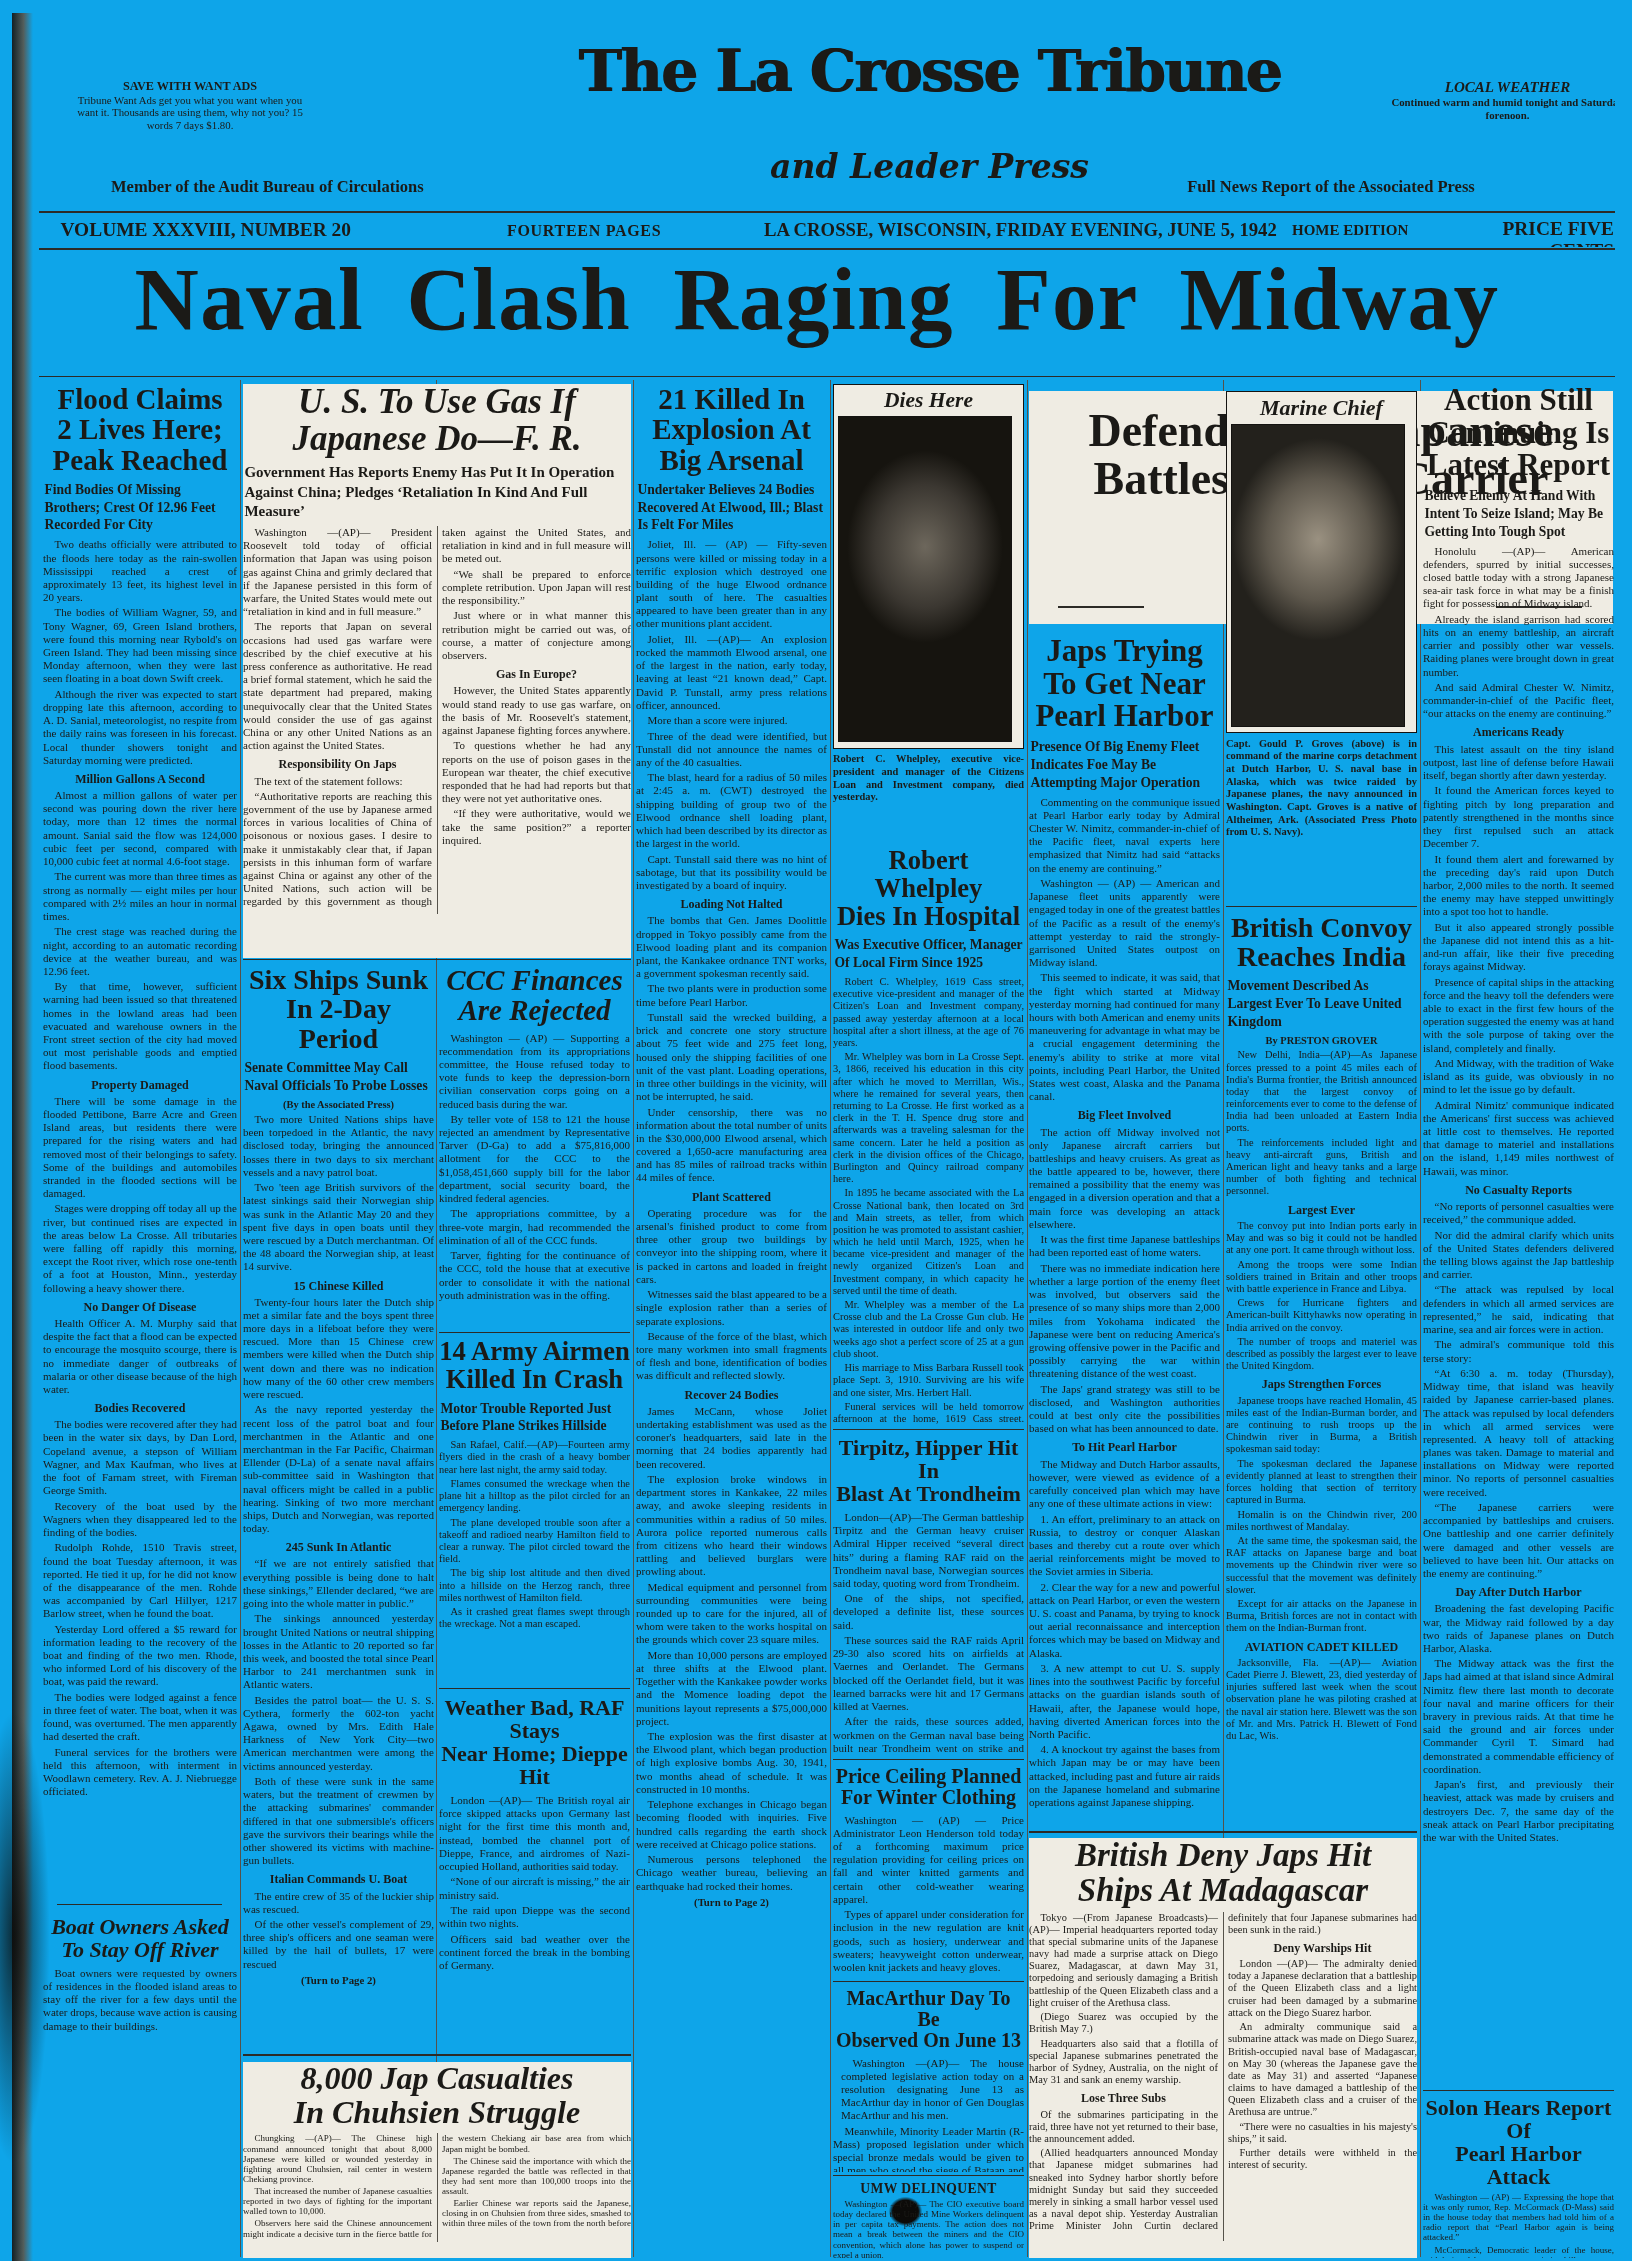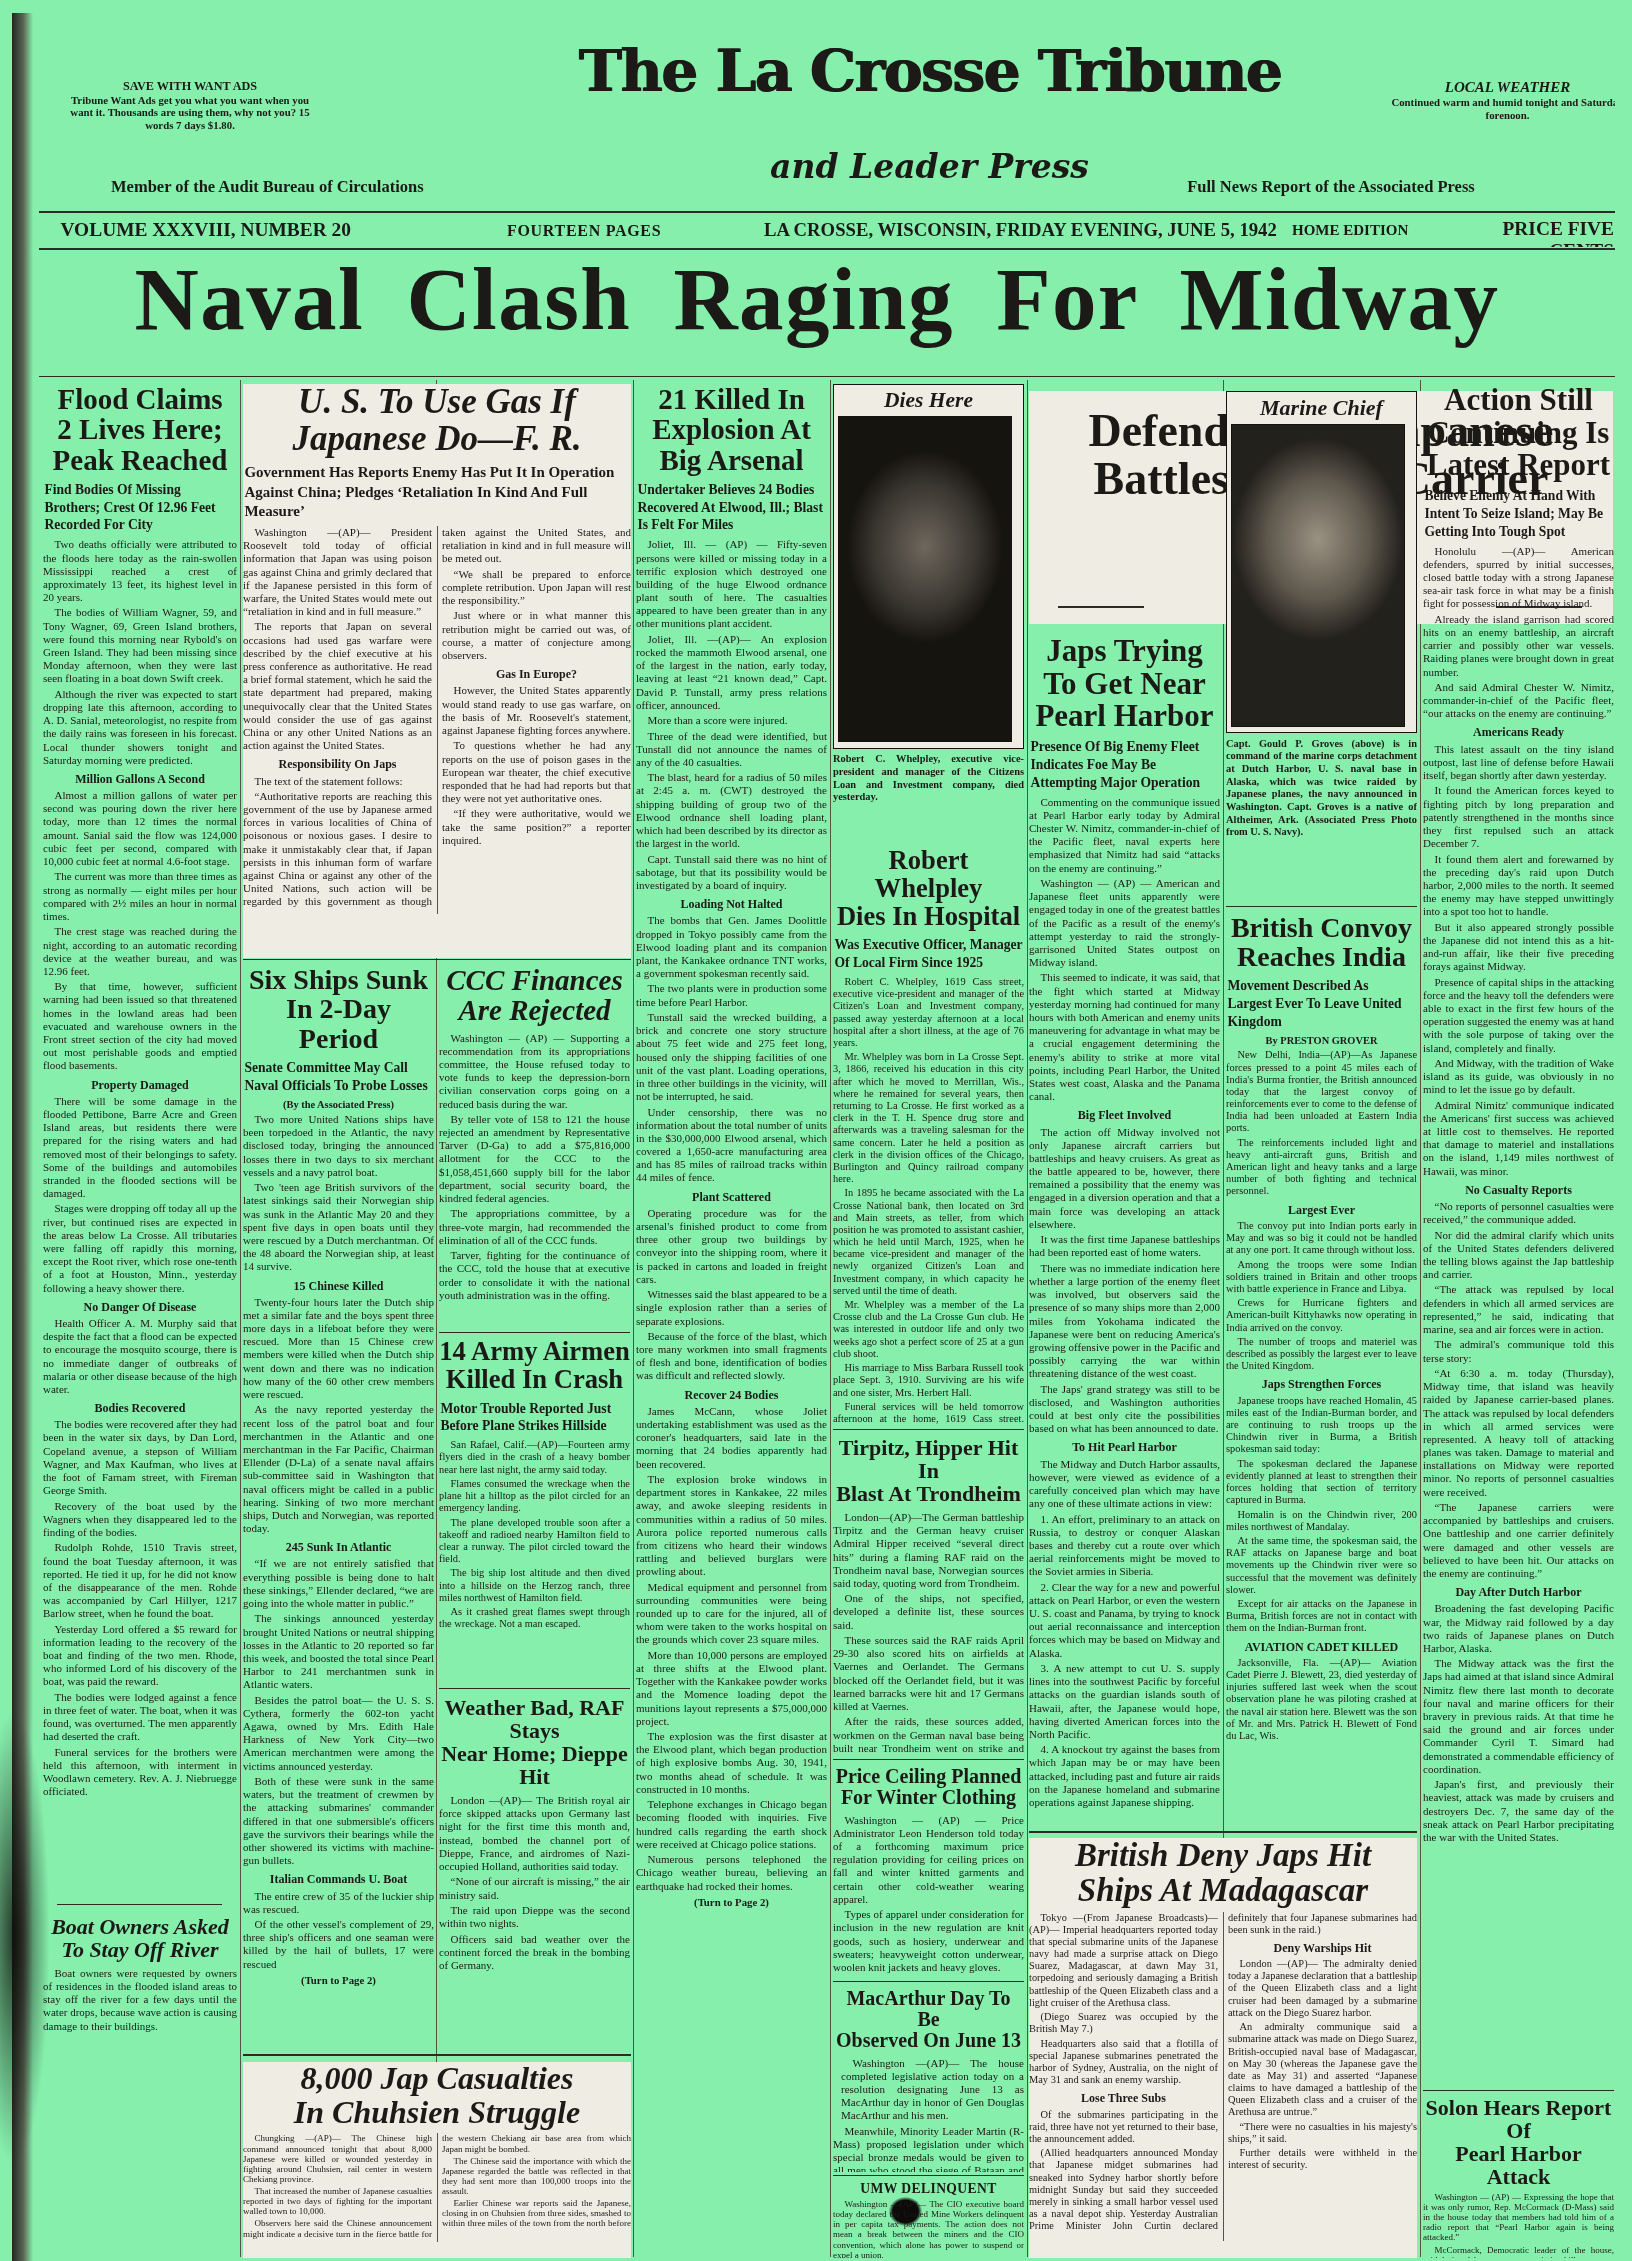--- a/index.html
+++ b/index.html
@@ -1,16 +1,16 @@
 <!DOCTYPE html>
 <html style="font-size:11.5px"><head>
 <meta charset="utf-8">
 <style>
   html,body{margin:0;padding:0;background:#6b6962;}
-  .page{position:relative;width:1632px;height:2261px;background:#86efac;color:#1b1a17;
+  .page{position:relative;width:1632px;height:2261px;background:#0ea5e9;color:#1b1a17;
         font-family:"Liberation Serif",serif;overflow:hidden;}
   .blk{position:absolute;overflow:hidden;}
   .span-bg{background:#efece3;}
   .hl{font-weight:bold;text-align:center;line-height:1.05;}
   .plate{font-family:"DejaVu Serif",serif;font-weight:bold;letter-spacing:-1.4px;}
   .p{font-size:11px;line-height:1.2;text-align:justify;text-indent:11.5px;margin:0 0 2.2px;}
   .p-md{font-size:10.4px;line-height:1.17;}
   .p-xs{font-size:9px;line-height:1.12;}
   .deck{font-weight:bold;font-size:15px;line-height:1.3;margin:5.7px 1.4px 4.3px;text-align:left;}
   .deck-sm{font-size:13.6px;}
@@ -31,21 +31,21 @@
 
 <div class="page">
 
   <div style="position:absolute;left:11.5px;top:13px;width:21.5px;height:2248px;background:linear-gradient(90deg,#14120f,#5a564c 55%,rgba(90,86,76,0));opacity:.9;"></div>
   <div style="position:absolute;left:-14.4px;top:1543px;width:93px;height:718px;background:radial-gradient(ellipse 55% 45% at 30% 55%,rgba(12,11,9,.8),rgba(12,11,9,0) 70%);"></div>
   <div style="position:absolute;left:889px;top:2197px;width:33px;height:29px;background:radial-gradient(ellipse,#0c0b09 55%,rgba(12,11,9,0) 72%);"></div>
 
   <div class="blk" style="left:39px;top:21.5px;width:1576px;height:188px;">
     <div style="position:absolute;left:29px;top:57px;width:244px;text-align:center;">
       <div style="font-weight:bold;font-size:12.2px;">SAVE WITH WANT ADS</div>
-      <div style="font-weight:bold;font-size:10.8px;line-height:1.2;">Tribune Want Ads get you what you want when you want it. Thousands are using them, why not you? 15 words 7 days $1.80.</div>
+      <div style="font-weight:normal;font-size:10.8px;line-height:1.2;">Tribune Want Ads get you what you want when you want it. Thousands are using them, why not you? 15 words 7 days $1.80.</div>
     </div>
     <div style="position:absolute;left:72px;top:155px;width:474px;font-weight:bold;font-size:16.5px;">Member of the Audit Bureau of Circulations</div>
     <div class="hl plate" style="position:absolute;left:273px;top:19px;width:1235px;font-size:58px;text-shadow:1.4px 0 0 #1b1a17;">The La Crosse Tribune</div>
     <div class="hl plate it" style="position:absolute;left:273px;top:128px;width:1235px;font-size:33px;letter-spacing:0;">and Leader Press</div>
     <div style="position:absolute;left:1350px;top:57px;width:237px;text-align:center;">
       <div class="it" style="font-weight:bold;font-size:15px;">LOCAL WEATHER</div>
       <div style="font-weight:bold;font-size:10.8px;line-height:1.25;">Continued warm and humid tonight and Saturday forenoon.</div>
     </div>
     <div style="position:absolute;left:1041px;top:155px;width:502px;font-weight:bold;font-size:16.5px;text-align:center;">Full News Report of the Associated Press</div>
   </div>

